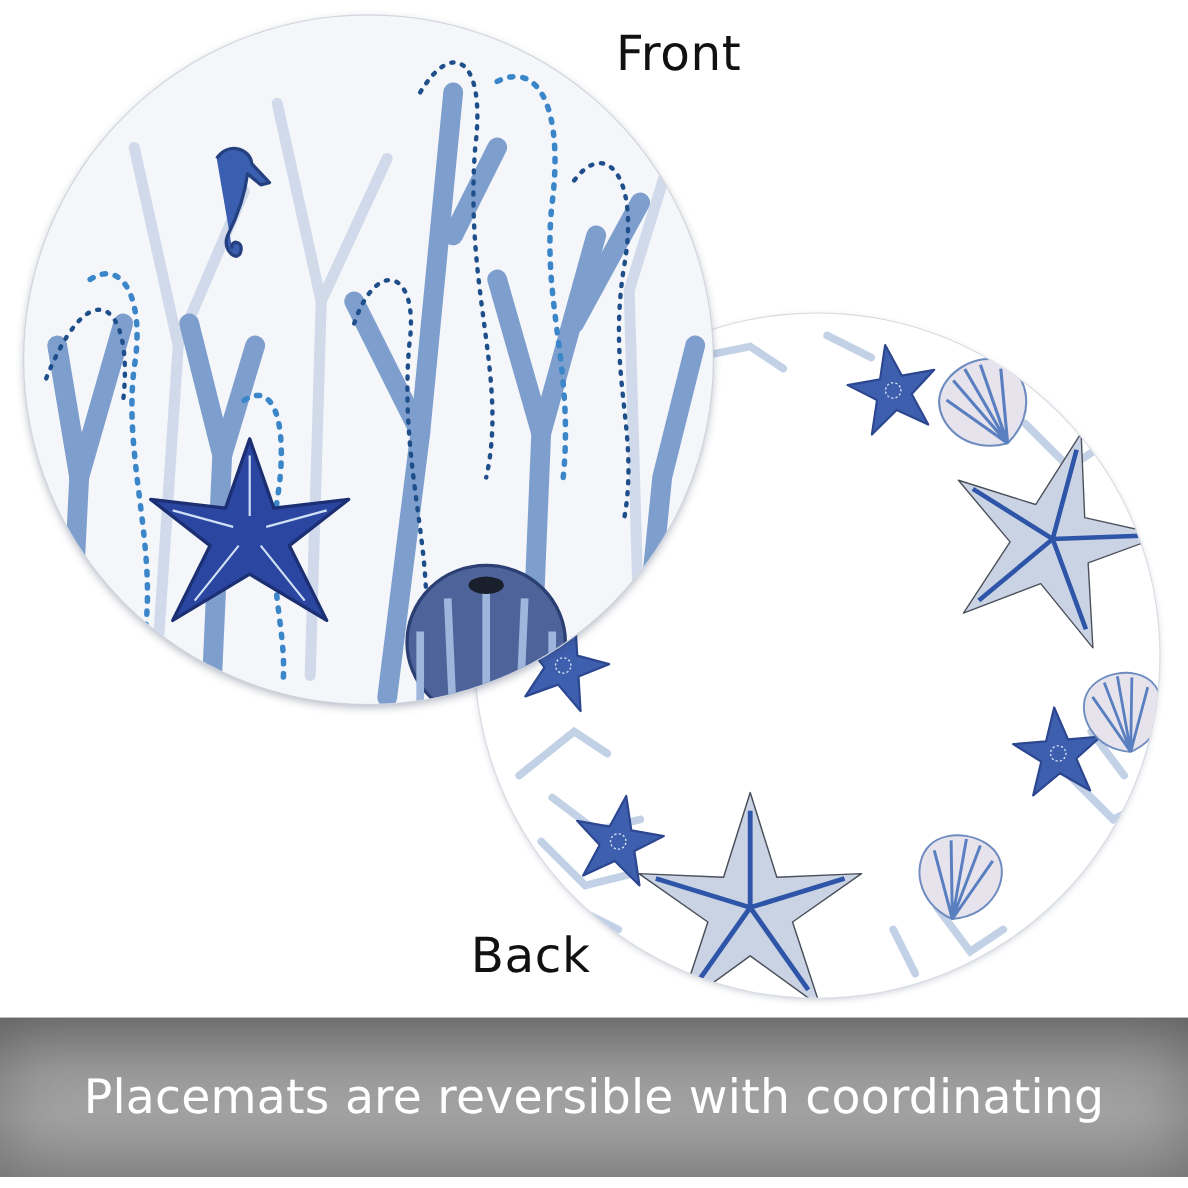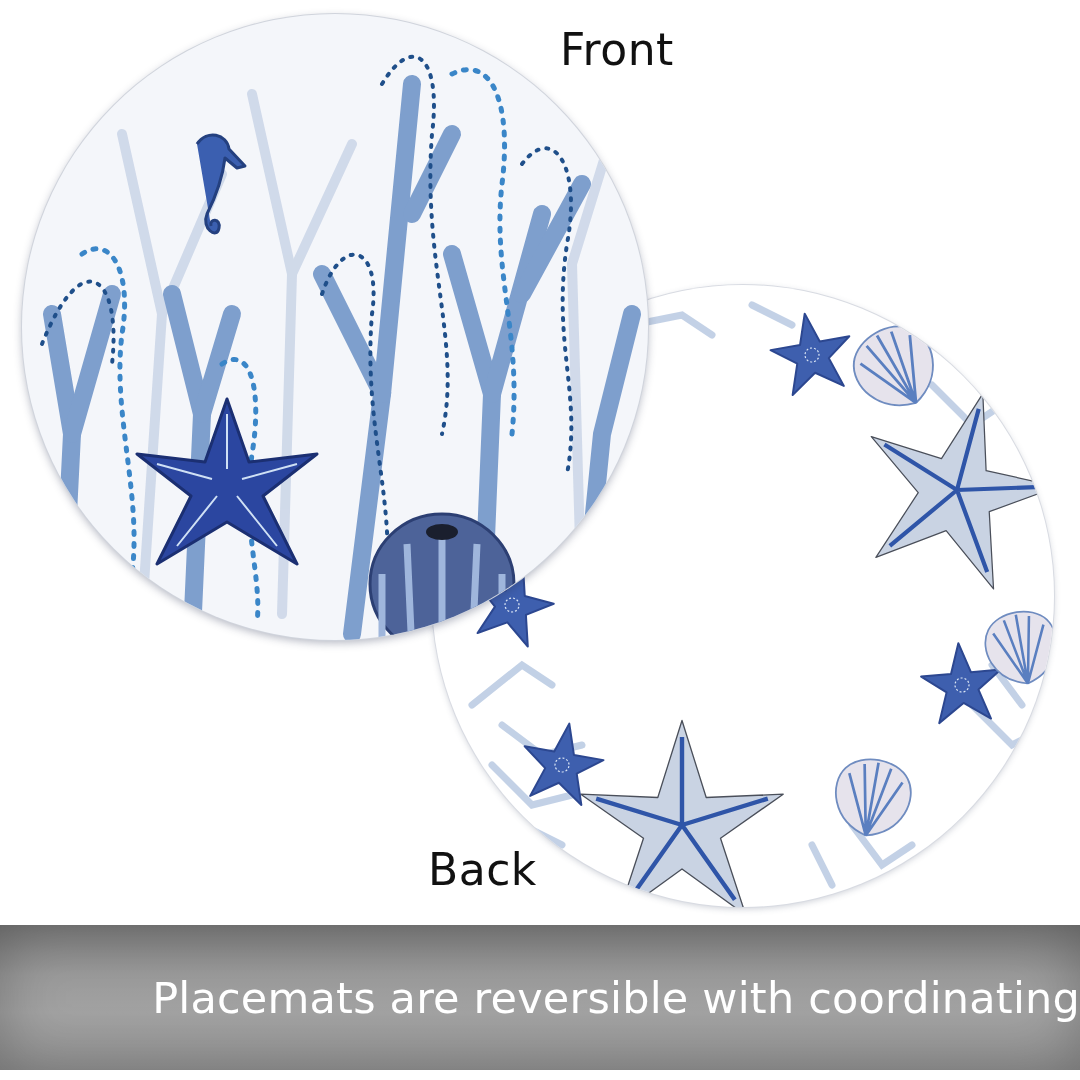--- a/index.html
+++ b/index.html
@@ -25,21 +25,21 @@
   .label {
     position: absolute; color: #111; font-size: 44px; line-height: 1;
     font-family: "DejaVu Sans", sans-serif; letter-spacing: 0.5px;
   }
   .label-front { left: 560px; top: 28px; }
   .label-back { left: 428px; top: 848px; text-align: center; }
   .banner {
     position: absolute; left: 0; top: 925px; width: 1080px; height: 145px;
     background: linear-gradient(180deg, #7e7e7e 0%, #9a9a9a 35%, #a2a2a2 60%, #959595 100%);
     box-shadow: inset 0 0 60px rgba(0,0,0,0.25);
-    display: flex; flex-direction: column; align-items: flex-end; justify-content: center;
+    display: flex; flex-direction: column; align-items: center; justify-content: center;
   }
   .banner-line {
     color: #ffffff; font-family: "DejaVu Sans", sans-serif;
     font-size: 43px; line-height: 60px; letter-spacing: 0.2px; white-space: nowrap;
   }
   .bottom-strip { position: absolute; left: 0; top: 1070px; width: 1080px; height: 10px; background: #ffffff; }
 </style>
 </head>
 <body>
 

